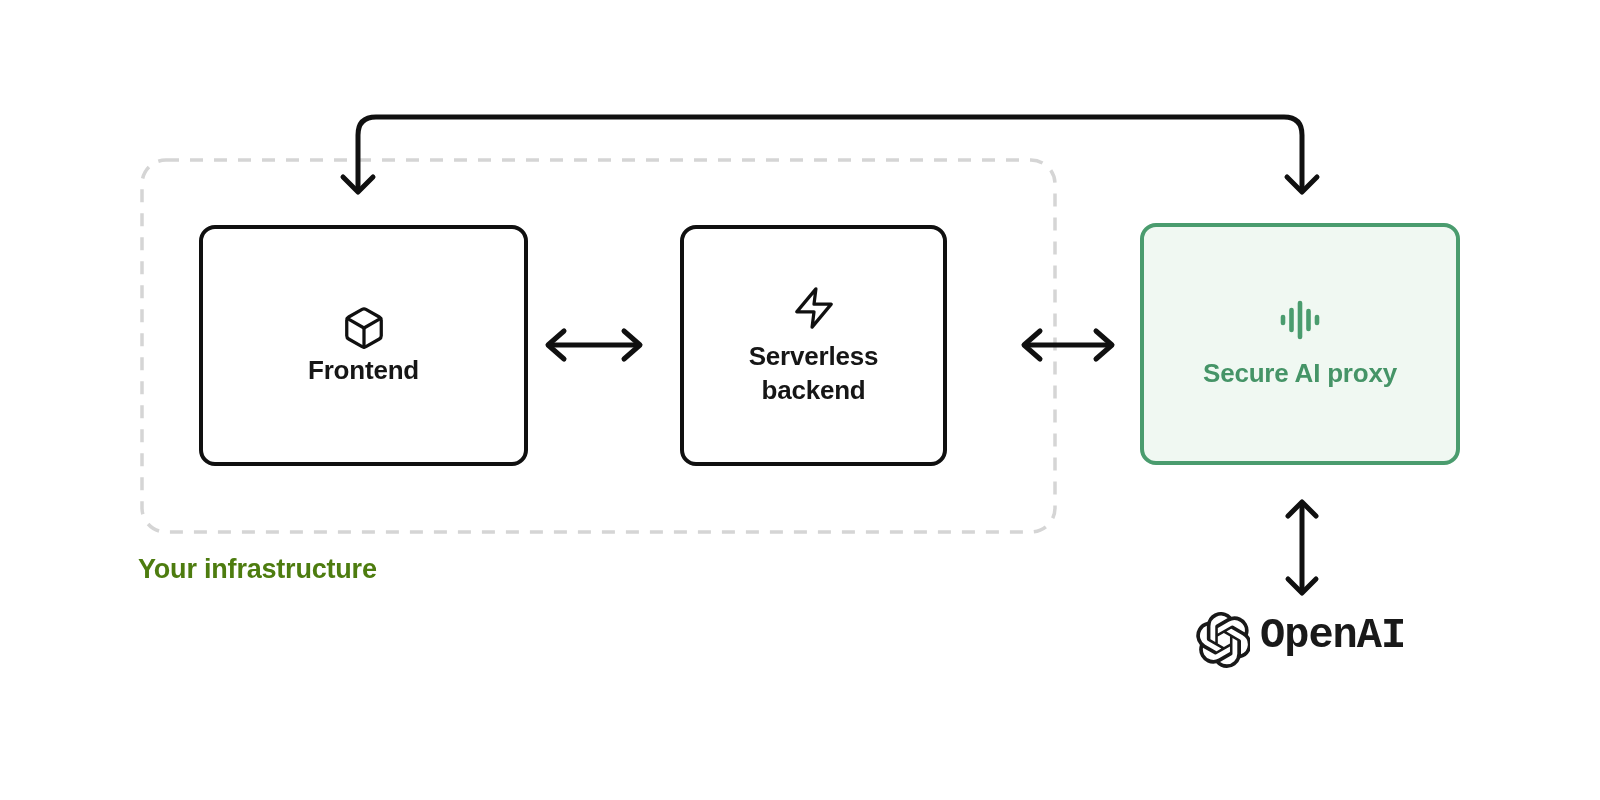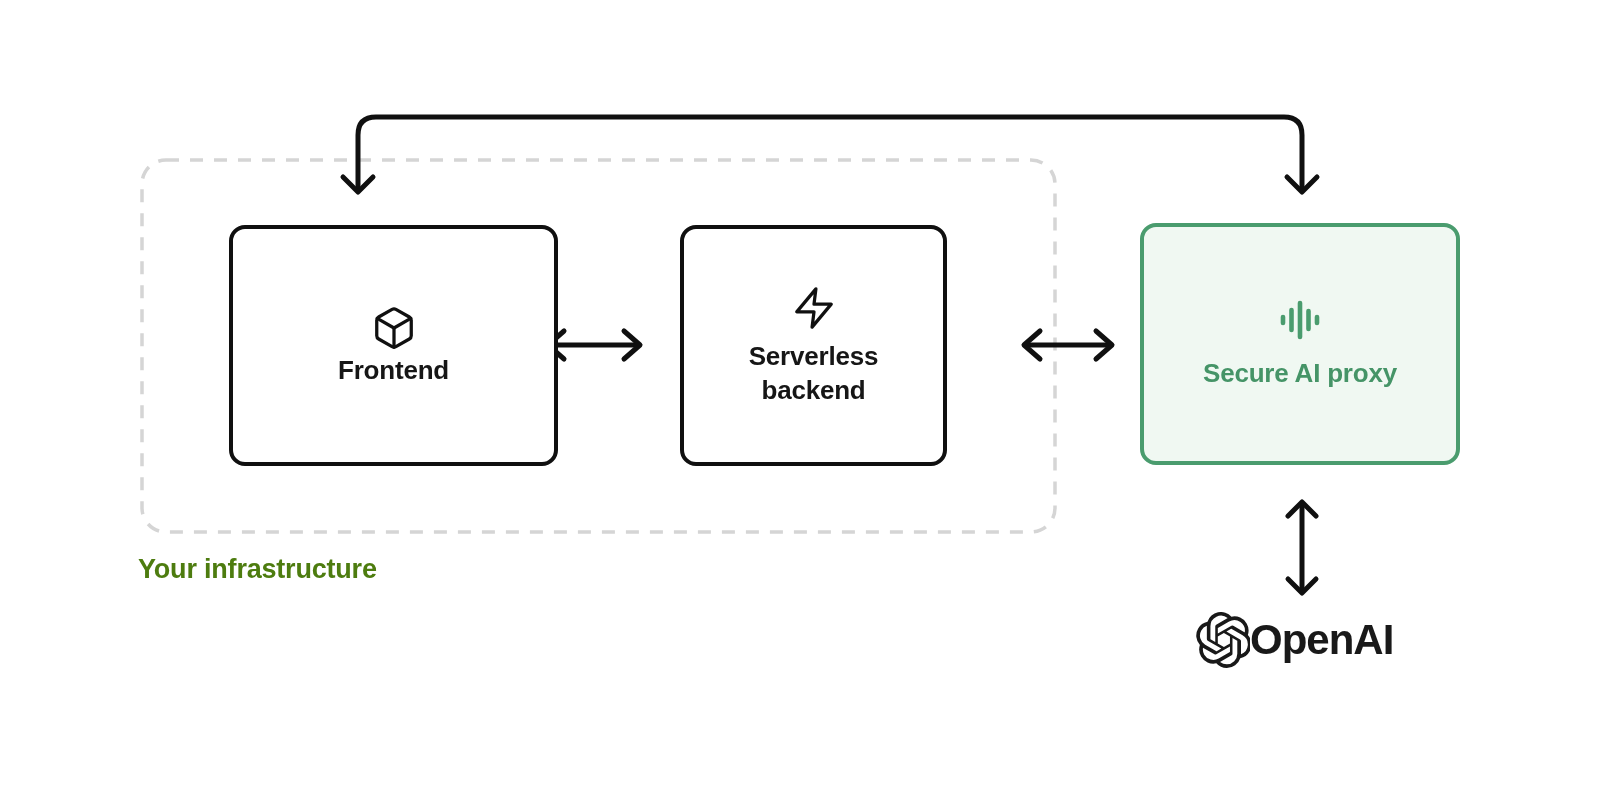--- a/index.html
+++ b/index.html
@@ -39,21 +39,21 @@
     position:absolute;
     display:flex;
     flex-direction:column;
     align-items:center;
     justify-content:center;
     text-align:center;
     border:4.5px solid var(--ink);
     border-radius:16px;
     background:var(--background);
   }
-  .node-frontend{left:199px;top:225px;width:329px;height:241px;gap:2px;margin-left:30px;}
+  .node-frontend{left:199px;top:225px;width:329px;height:241px;gap:2px;}
   .node-serverless{left:680px;top:225px;width:267px;height:241px;gap:8px;}
   .node-proxy{
     left:1140px;top:223px;width:320px;height:242px;gap:14px;
     border-color:var(--green-border);
     background:var(--green-fill);
   }
   .node-label{
     font-size:26px;
     font-weight:700;
     line-height:34px;
@@ -86,21 +86,23 @@
     letter-spacing:-0.2px;
     color:#4d7c0f;
   }
 
   
   .openai{
     position:absolute;
     left:1194px;
     top:612px;
     display:flex;
-    align-items:center;
+    align-items:flex-start;
+    gap:10px;
+    font-family:Liberation Mono, monospace;
   }
   .openai-mark{display:block;fill:#191919;}
   .openai-word{
     font-size:42px;
     font-weight:700;
     letter-spacing:-1px;
     color:#191919;
   }
 </style>
 </head>

